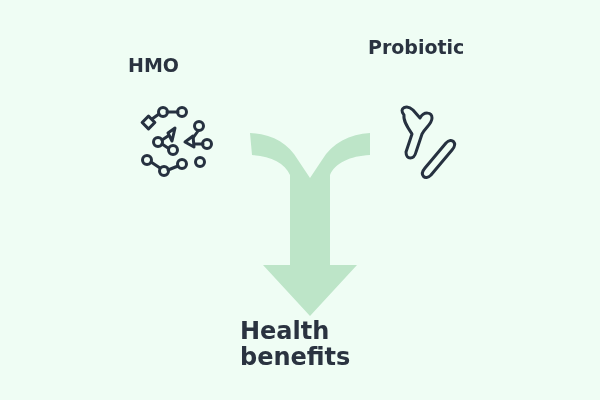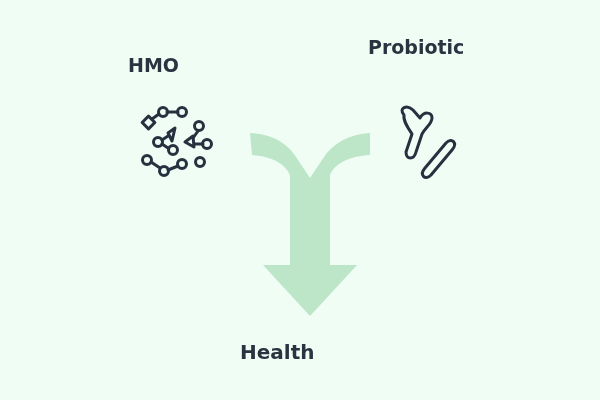--- a/index.html
+++ b/index.html
@@ -14,21 +14,21 @@
       position: absolute;
       font-size: 19px;
       text-align: left;
       white-space: nowrap;
       font-weight: bold;
     }
     #hmo-label { left: 128px; top: 54px; width: 94px; }
     #probiotic-label { left: 368px; top: 36px; width: 110px; }
     #result-label {
       left: 240px; top: 318px; width: 140px;
-      line-height: 26px; font-size: 20px; margin-top: 21px;
+      line-height: 26px; font-size: 24px;
     }
     svg.abs { position: absolute; left: 0; top: 0; }
   </style>
 </head>
 <body>
 
 <svg class="abs" width="600" height="400">
   <path fill="#bde5c8" d="M250,133
            C272,134 288,143 298,160
            L310,178
@@ -76,13 +76,14 @@
     <path d="M404,115 C398,108 407,104 413,110 L420,118 C424,111 432,112 432,118 C432,124 425,128 422,134
              L416,152 C414,160 406,160 406,152 L412,134 C408,128 403,121 404,115 Z"></path>
     <path d="M425,168 L446,143 C452,137 458,143 452,150 L431,175 C425,181 419,175 425,168 Z"></path>
   </g>
 </svg>
 
 <div class="label" id="hmo-label">HMO</div>
 <div class="label" id="probiotic-label">Probiotic</div>
 <div class="label" id="result-label">
   <div>Health</div>
+  <div>benefits</div>
 </div>
 
 </body></html>

